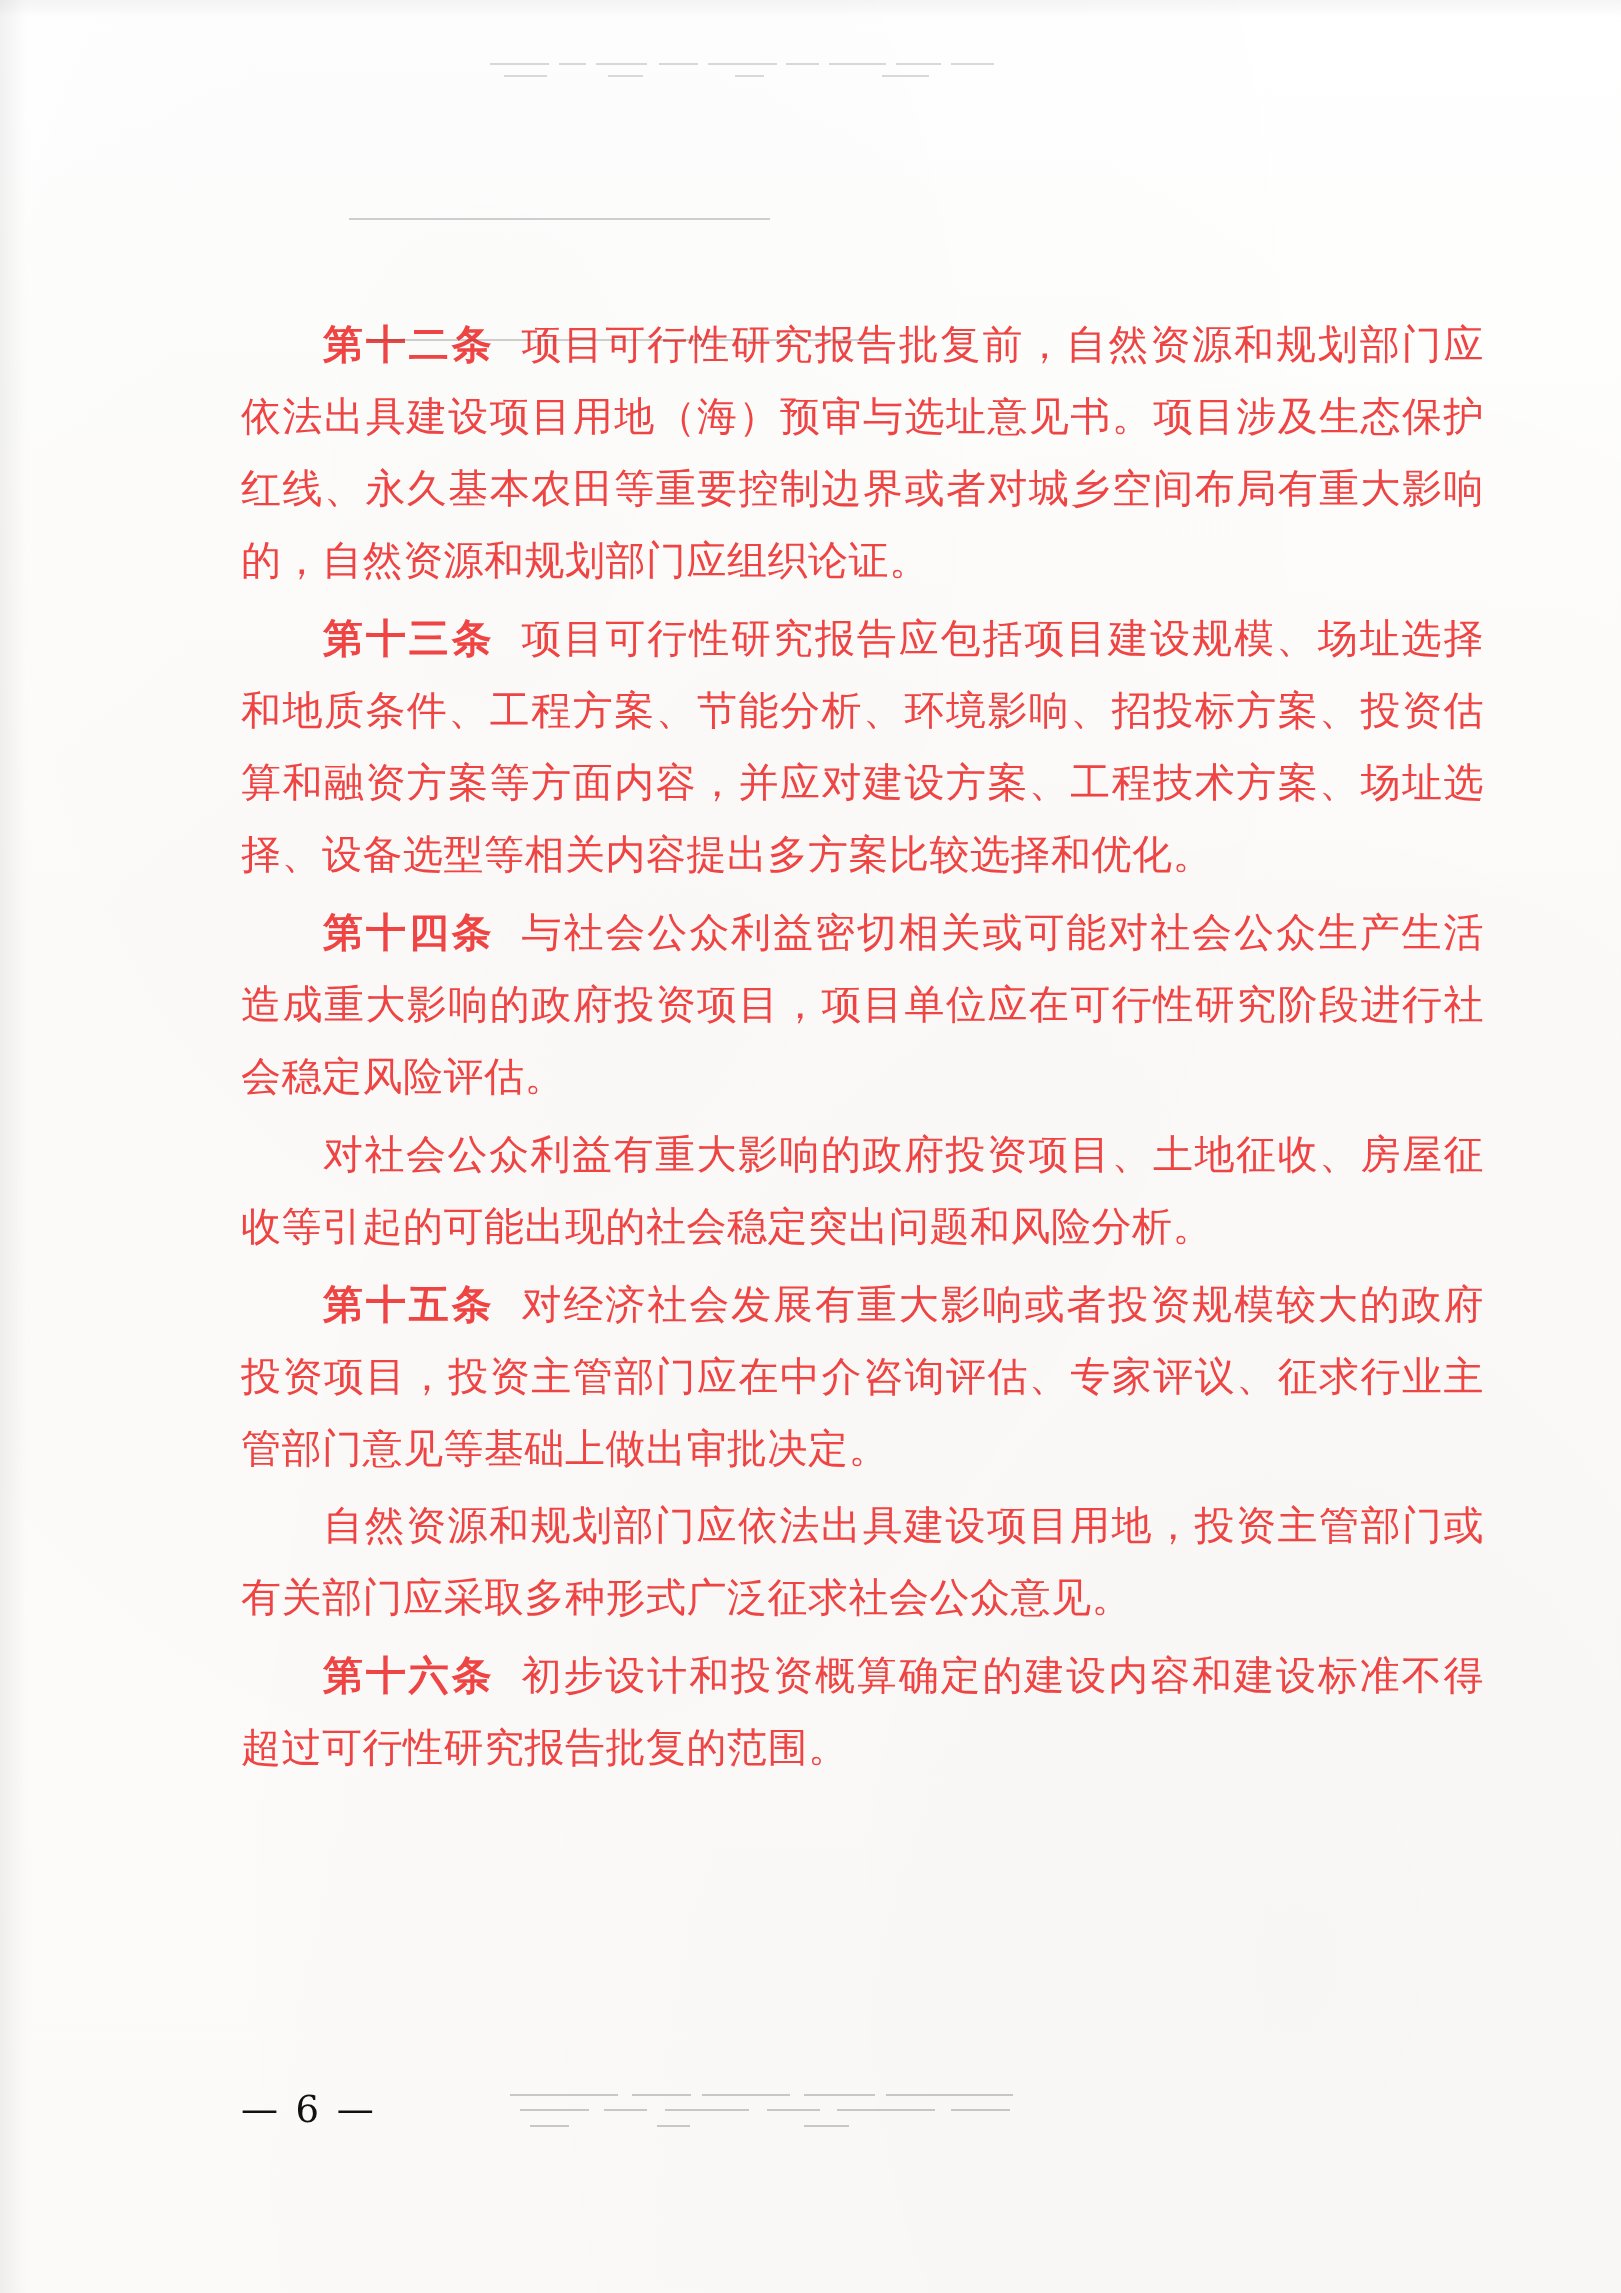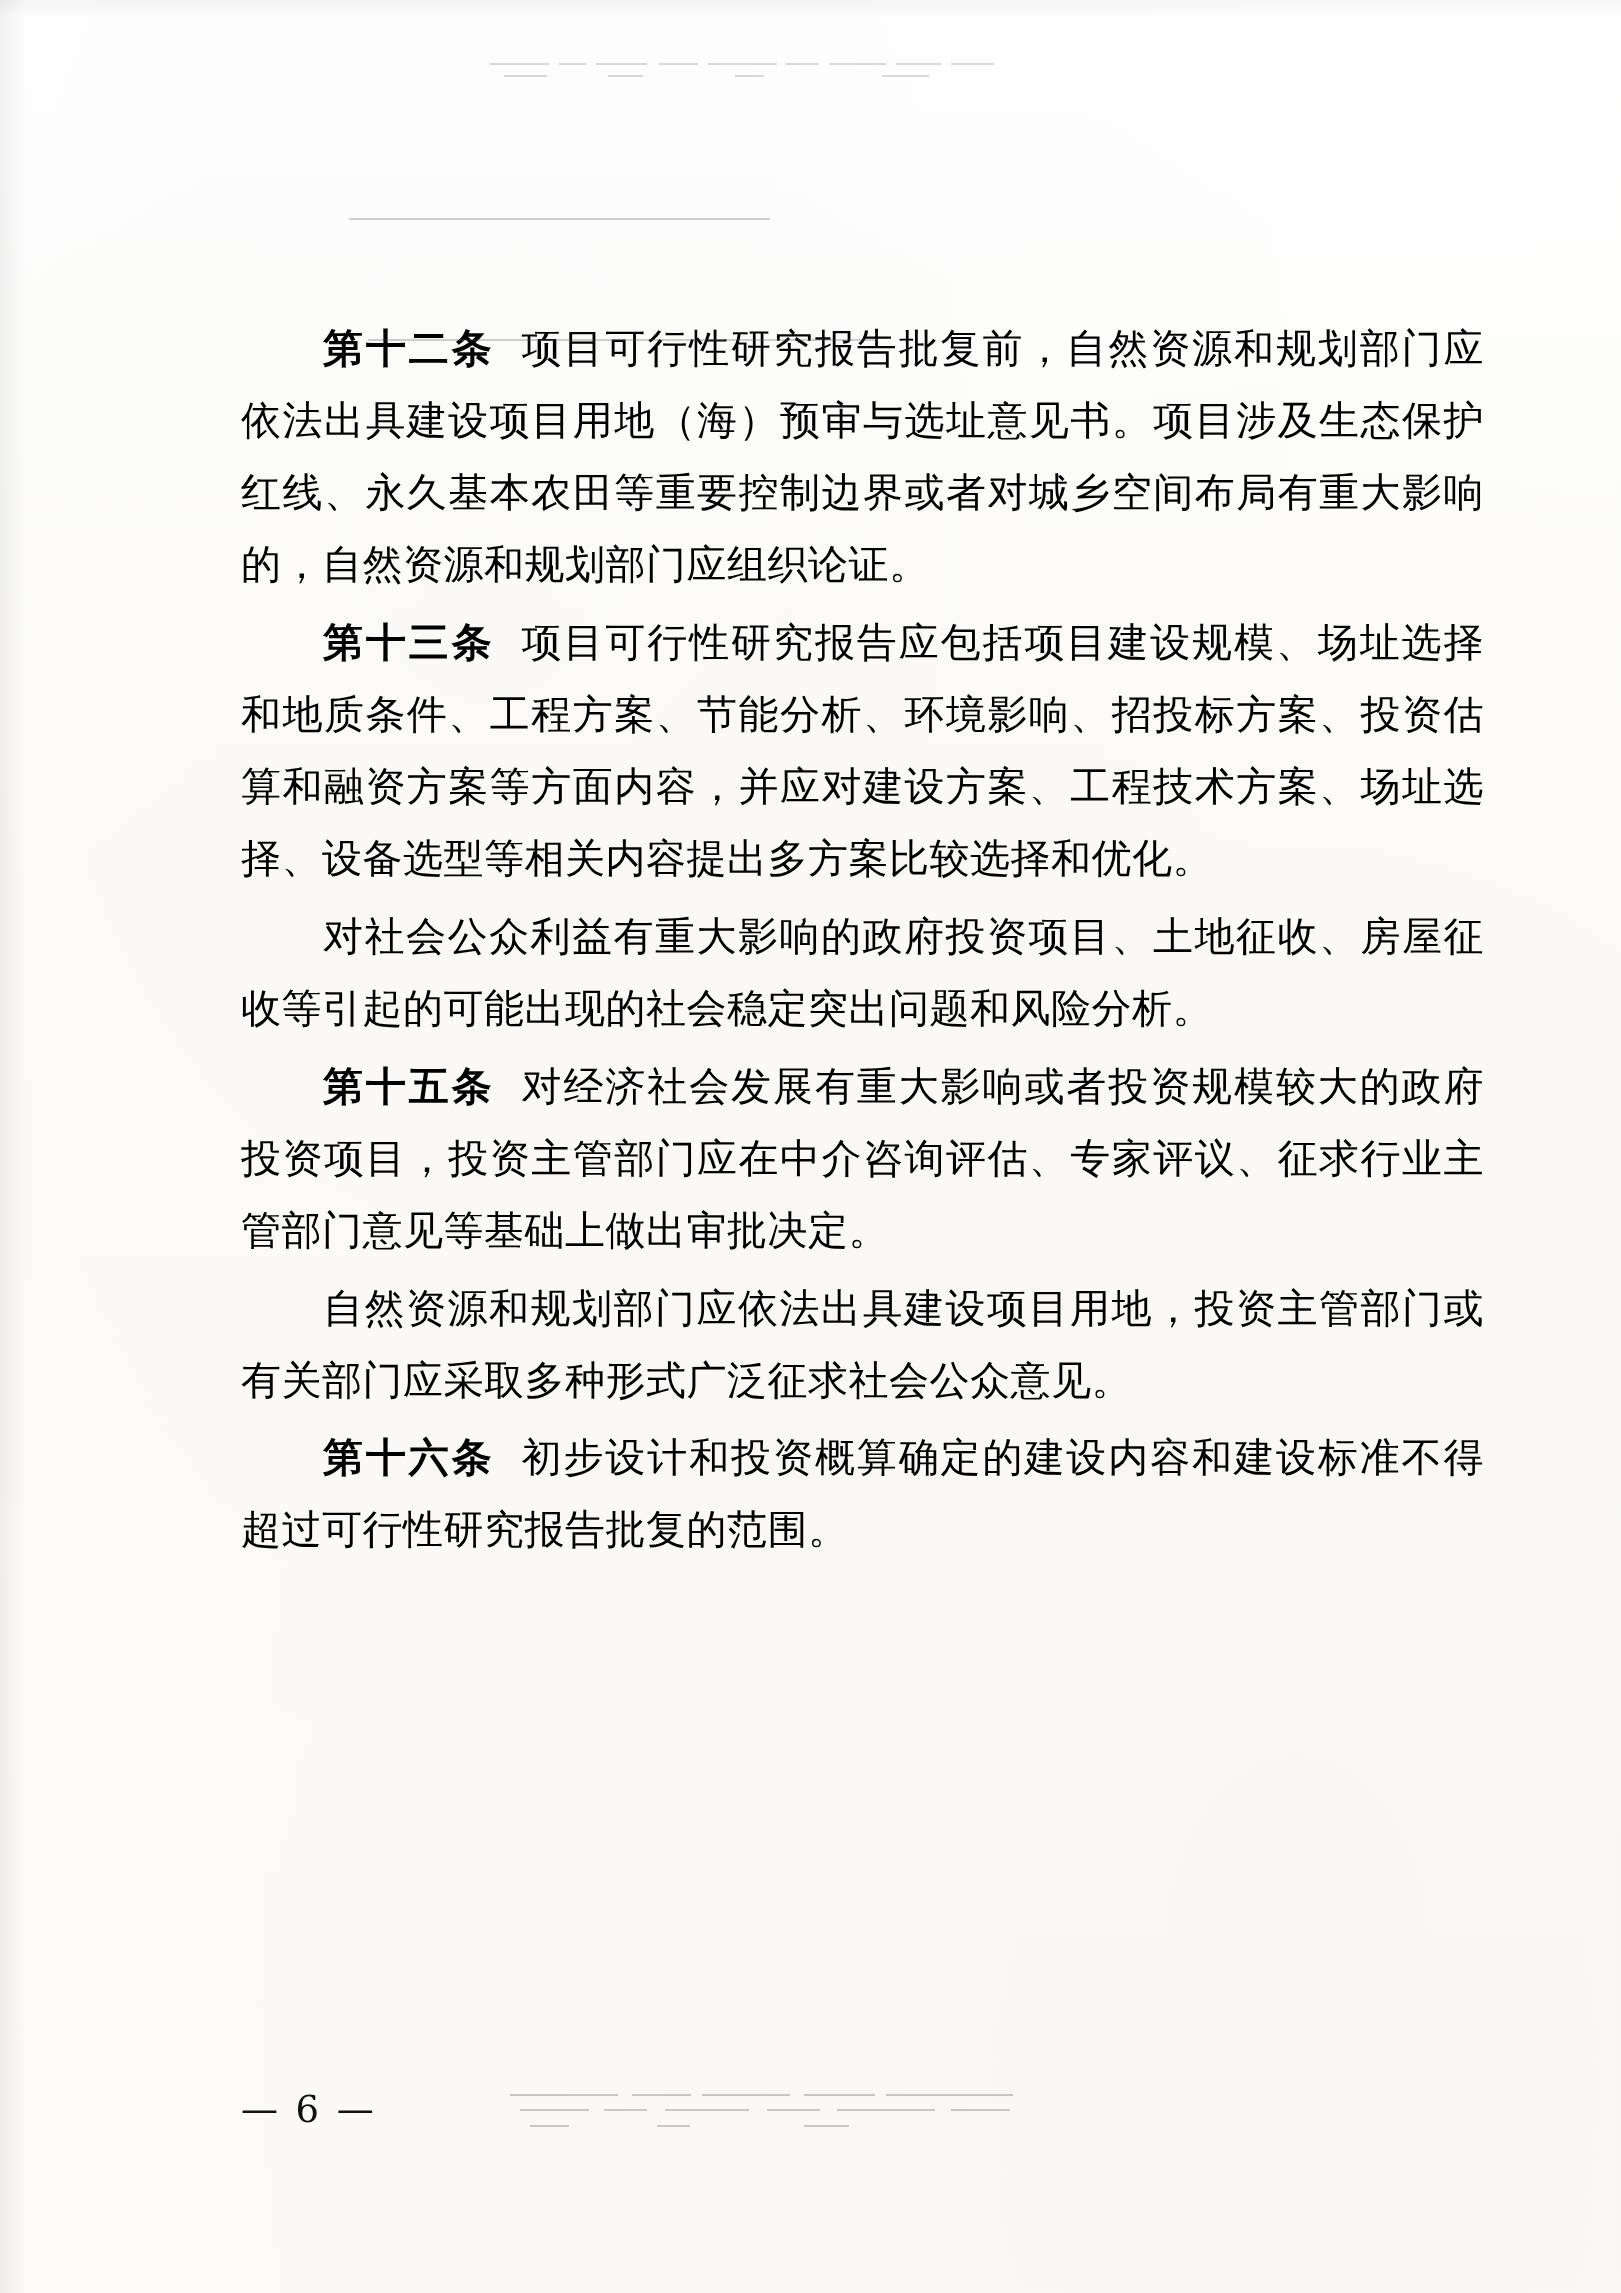--- a/index.html
+++ b/index.html
@@ -65,25 +65,25 @@
     left: 241px;
     top: 312px;
     width: 1243px;
   }
 
   p.para {
     margin: 0 0 5.9px 0;
     font-size: 40px;
     line-height: 72px;
     letter-spacing: 0.5px;
-    color: #000000;
+    color: #ef4444;
     text-align: justify;
     text-justify: inter-character;
     text-indent: 82px;
-    font-family: Liberation Sans, sans-serif;
+    font-family: Liberation Mono, monospace;
     font-weight: 500;
   }
   p.para .art {
     font-weight: 700;
     letter-spacing: 1.5px;
   }
   p.para .gap-lg { display: inline-block; width: 25.5px; }
 
   
   .line-artifact {
@@ -153,20 +153,21 @@
     <div style="position:relative;">
       <div class="line-artifact" style="left:108px; top:-94px; width:421px;"></div>
       <div class="line-artifact" style="left:127px; top:27.4px; width:510px;"></div>
     </div>
 
     <p class="para"><span class="art">第十二条</span><span class="gap-lg"></span><span>项目可行性研究报告批复前，自然资源和规划部门应依法出具建设项目用地（海）预审与选址意见书。项目涉及生态保护红线、永久基本农田等重要控制边界或者对城乡空间布局有重大影响的，自然资源和规划部门应组织论证。</span></p>
 
 
     <p class="para"><span class="art">第十三条</span><span class="gap-lg"></span><span>项目可行性研究报告应包括项目建设规模、场址选择和地质条件、工程方案、节能分析、环境影响、招投标方案、投资估算和融资方案等方面内容，并应对建设方案、工程技术方案、场址选择、设备选型等相关内容提出多方案比较选择和优化。</span></p>
 
+    <p class="para"><span class="art">第十四条</span><span class="gap-lg"></span><span>与社会公众利益密切相关或可能对社会公众生产生活造成重大影响的政府投资项目，项目单位应在可行性研究阶段进行社会稳定风险评估。</span></p>
 
     <p class="para"><span>对社会公众利益有重大影响的政府投资项目、土地征收、房屋征收等引起的可能出现的社会稳定突出问题和风险分析。</span></p>
 
     <p class="para"><span class="art">第十五条</span><span class="gap-lg"></span><span>对经济社会发展有重大影响或者投资规模较大的政府投资项目，投资主管部门应在中介咨询评估、专家评议、征求行业主管部门意见等基础上做出审批决定。</span></p>
 
     <p class="para"><span>自然资源和规划部门应依法出具建设项目用地，投资主管部门或有关部门应采取多种形式广泛征求社会公众意见。</span></p>
 
     <p class="para"><span class="art">第十六条</span><span class="gap-lg"></span><span>初步设计和投资概算确定的建设内容和建设标准不得超过可行性研究报告批复的范围。</span></p>
 
   </div>

